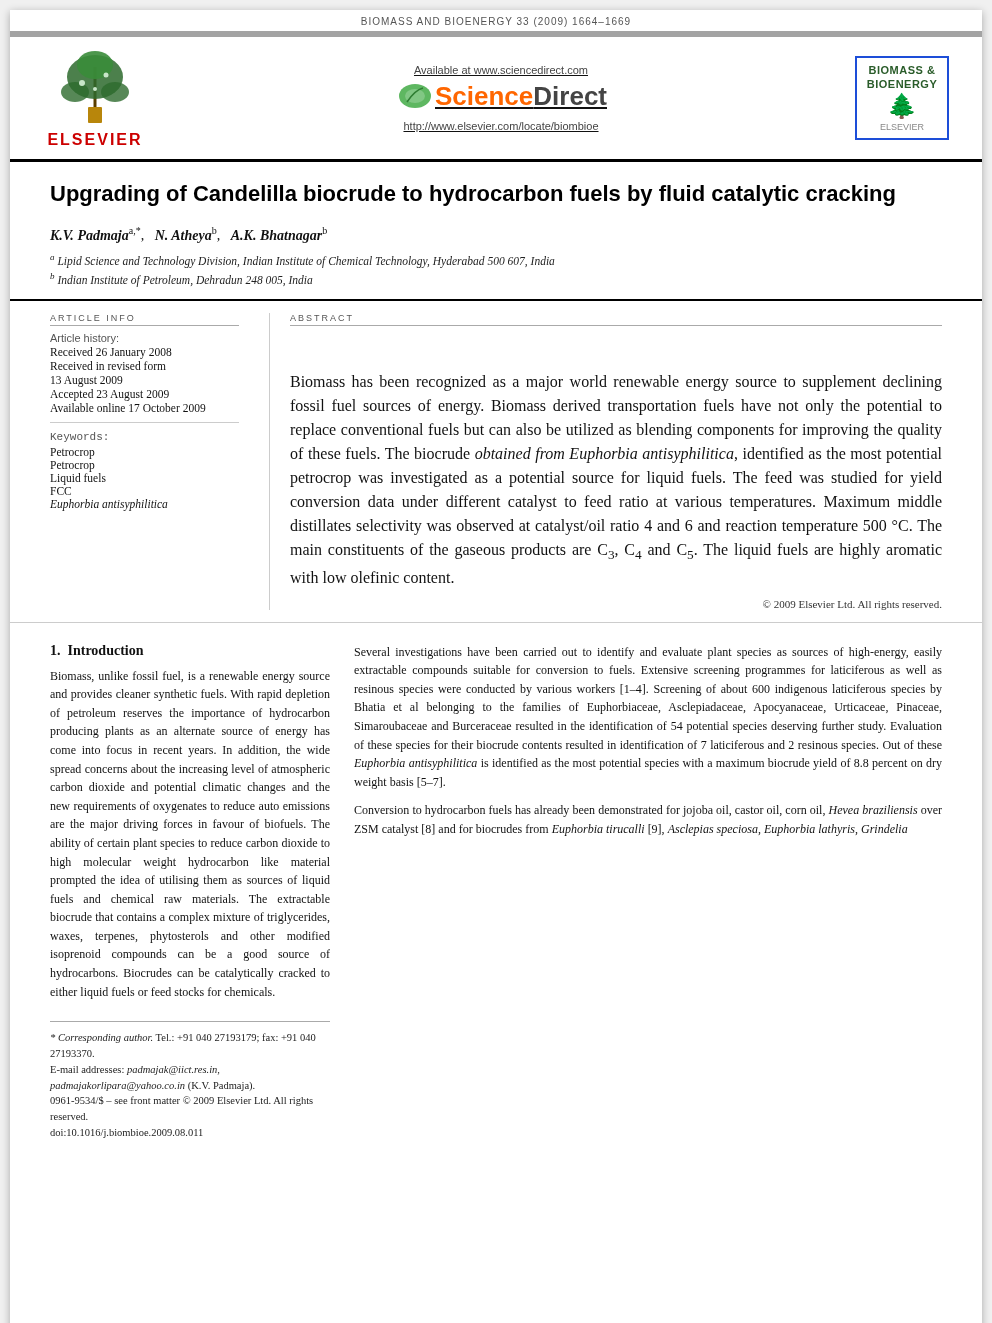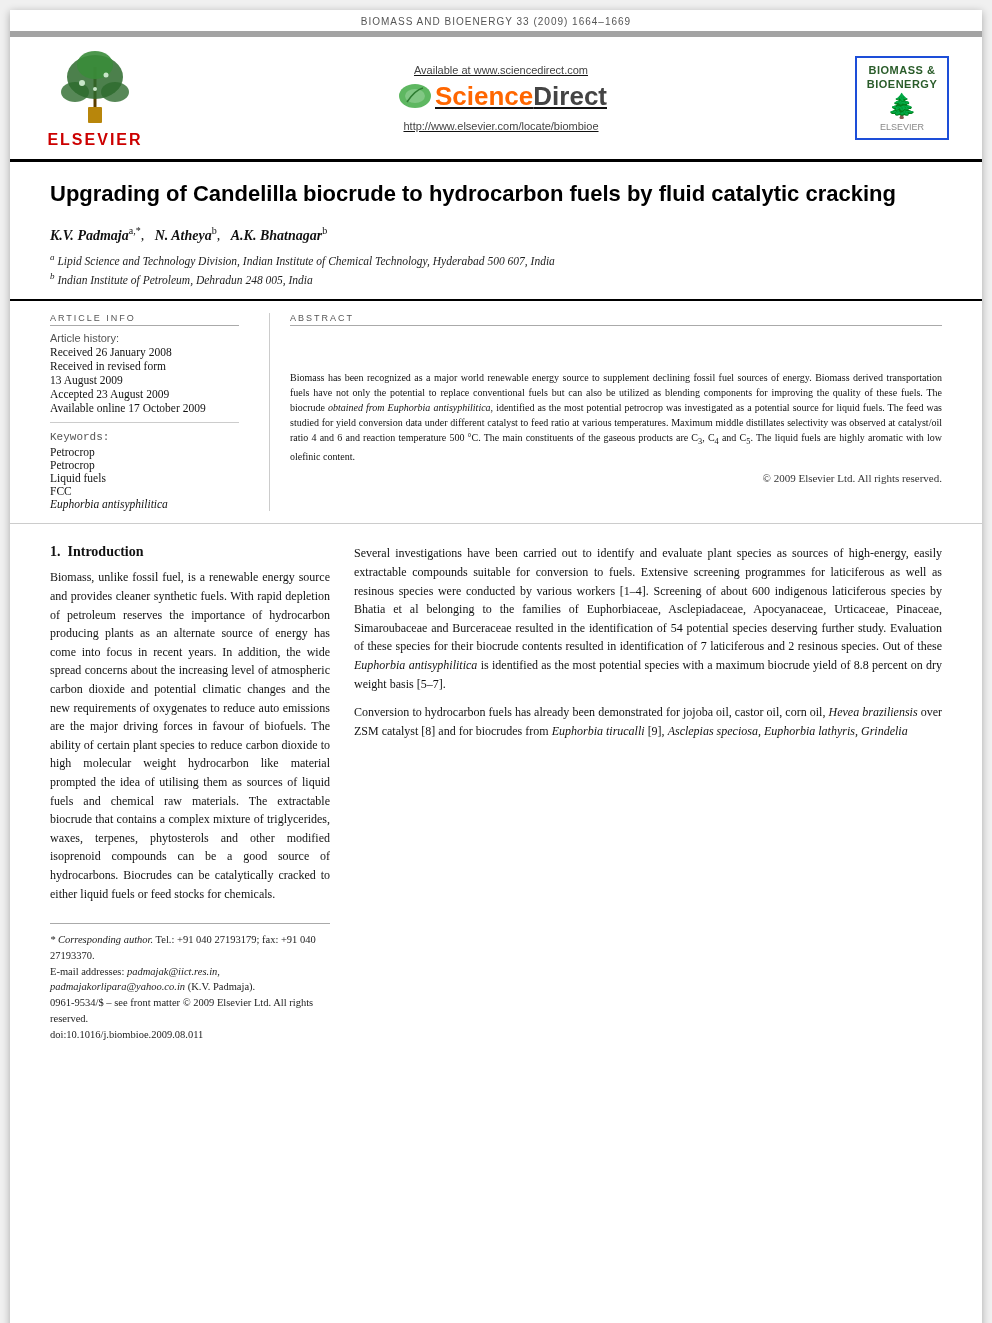--- a/index.html
+++ b/index.html
@@ -217,21 +217,21 @@
       font-family: Liberation Mono, monospace;
       margin-bottom: 3px;
     }
     .keyword {
       font-size: 11.5px;
       display: block;
       margin-bottom: 1px;
     }
     .keyword-italic { font-style: italic; }
     .abstract-text {
-      font-size: 10px;
+      font-size: 16px;
       line-height: 1.5;
       text-align: justify;
       color: #111;
       margin-top: 44px;
     }
     .copyright {
       text-align: right;
       font-size: 11px;
       margin-top: 8px;
       color: #333;

